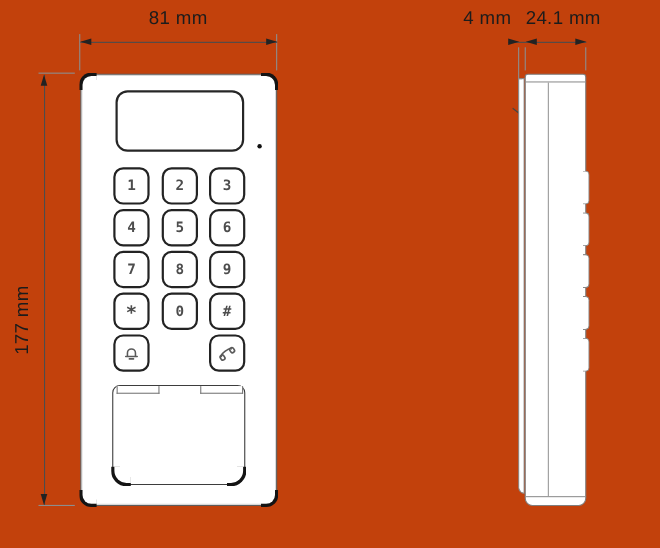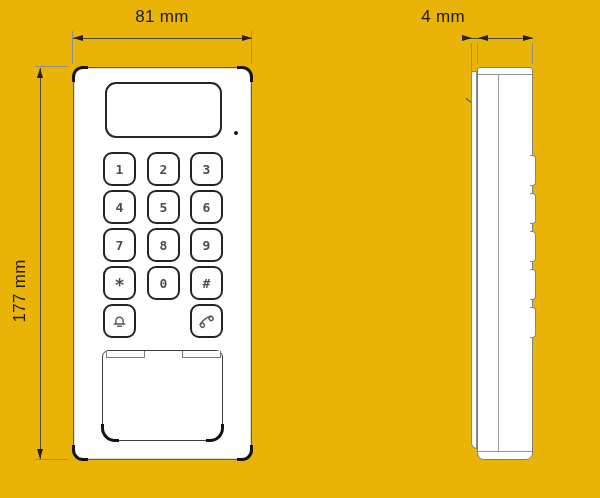--- a/index.html
+++ b/index.html
@@ -1,17 +1,17 @@
 <!DOCTYPE html>
 <html><head>
 <meta charset="utf-8">
 <style>
   html,body{margin:0;padding:0;background:#fff;}
   #stage{
-    position:relative;width:600px;height:498px;background:#eab308;overflow:hidden;
+    position:relative;width:600px;height:498px;background:#c2410c;overflow:hidden;
     font-family:"Liberation Sans",sans-serif;color:#1a1a1a;
   }
   
   .extline-v{position:absolute;width:1px;background:#8d8d8d;}
   .extline-h{position:absolute;height:1px;background:#8d8d8d;}
   .dimline-h{position:absolute;height:1px;background:#4c4c4c;}
   .dimline-v{position:absolute;width:1px;background:#4c4c4c;}
   .arr{position:absolute;width:0;height:0;}
   .arr.left {border-right:10px solid #222;border-top:3.5px solid transparent;border-bottom:3.5px solid transparent;}
   .arr.right{border-left:10px solid #222;border-top:3.5px solid transparent;border-bottom:3.5px solid transparent;}
@@ -78,20 +78,21 @@
   <div class="arr right" style="left:242px;top:35px;"></div>
 
   <div class="dimtext rot-text" style="left:-30px;top:281px;width:100px;">177 mm</div>
   <div class="extline-h" style="left:35px;top:66px;width:33px;"></div>
   <div class="extline-h" style="left:35px;top:459px;width:33px;"></div>
   <div class="dimline-v" style="left:40px;top:68px;height:391px;"></div>
   <div class="arr up" style="left:37px;top:68px;"></div>
   <div class="arr down" style="left:37px;top:449px;"></div>
 
   <div class="dimtext" style="left:405px;top:7px;width:76px;">4 mm</div>
+  <div class="dimtext" style="left:468px;top:7px;width:88px;">24.1 mm</div>
   <div class="extline-v" style="left:471px;top:43px;height:58px;"></div>
   <div class="extline-h" style="left:465px;top:101px;width:10px;transform:rotate(38deg);background:#444;"></div>
   <div class="extline-v" style="left:477px;top:43px;height:21px;"></div>
   <div class="extline-v" style="left:532px;top:43px;height:21px;"></div>
   <div class="dimline-h" style="left:462px;top:38px;width:71px;"></div>
   <div class="arr right" style="left:462px;top:35px;"></div>
   <div class="arr left" style="left:478px;top:35px;"></div>
   <div class="arr right" style="left:523px;top:35px;"></div>
 
   <div class="device">

